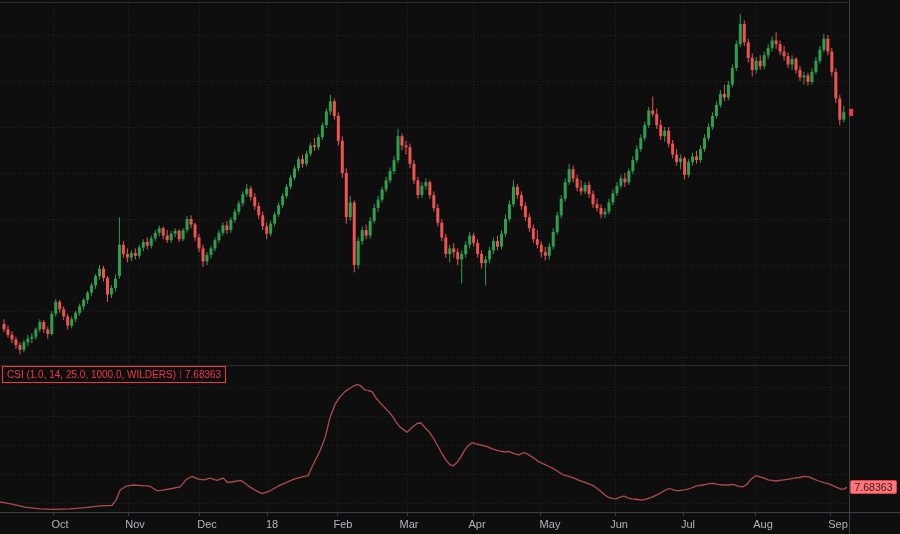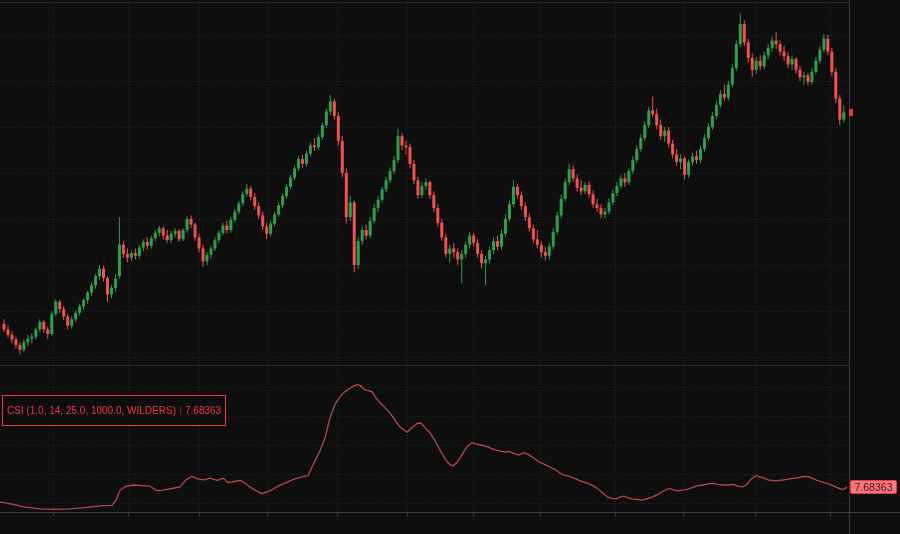--- a/index.html
+++ b/index.html
@@ -17,24 +17,24 @@
   }
   .right-axis {
     position:absolute; left:850px; top:0; width:50px; height:512px;
     cursor:ns-resize;
   }
   .bottom-axis {
     position:absolute; left:0; top:513px; width:900px; height:21px;
     cursor:ew-resize;
   }
   .csi-label-box {
-    position:absolute; left:2px; top:366px; height:31px;
+    position:absolute; left:2px; top:366px; height:17px;
     display:inline-flex; align-items:center;
     border:1px solid #f23645; background:rgba(14,14,14,0.85);
-    padding:0 4px; cursor:pointer;margin-top:29px;
+    padding:0 4px; cursor:pointer;
   }
   .csi-label-box .name, .csi-label-box .value {
     font-size:10px; line-height:11px; color:#f23645; white-space:nowrap;
   }
   .csi-label-box .divider {
     width:1px; height:9px; background:#8a2026; margin:0 4px;
   }
   .indicator-badge {
     position:absolute; left:850px; top:481px; width:47px; height:14px;
     background:#f8797d; border:1px solid #f23645; border-radius:2px;
@@ -526,13 +526,27 @@
     <span class="divider"></span>
     <span class="value">7.68363</span>
   </div>
 
   <div class="right-axis" id="right-axis"></div>
 
   <div class="price-marker" style="top: 109px; background: rgb(242, 54, 69);"></div>
 
   <div class="indicator-badge" style="top: 480px;">7.68363</div>
 
+  <div class="bottom-axis" id="bottom-axis">
+      <div class="time-label" style="left: 60px; top: 5px;">Oct</div>
+      <div class="time-label" style="left: 135px; top: 5px;">Nov</div>
+      <div class="time-label" style="left: 207px; top: 5px;">Dec</div>
+      <div class="time-label" style="left: 272px; top: 5px;">18</div>
+      <div class="time-label" style="left: 343px; top: 5px;">Feb</div>
+      <div class="time-label" style="left: 409px; top: 5px;">Mar</div>
+      <div class="time-label" style="left: 477px; top: 5px;">Apr</div>
+      <div class="time-label" style="left: 550px; top: 5px;">May</div>
+      <div class="time-label" style="left: 619px; top: 5px;">Jun</div>
+      <div class="time-label" style="left: 688px; top: 5px;">Jul</div>
+      <div class="time-label" style="left: 763px; top: 5px;">Aug</div>
+      <div class="time-label" style="left: 838px; top: 5px;">Sep</div>
+    </div>
 </div>
 
 </body></html>

